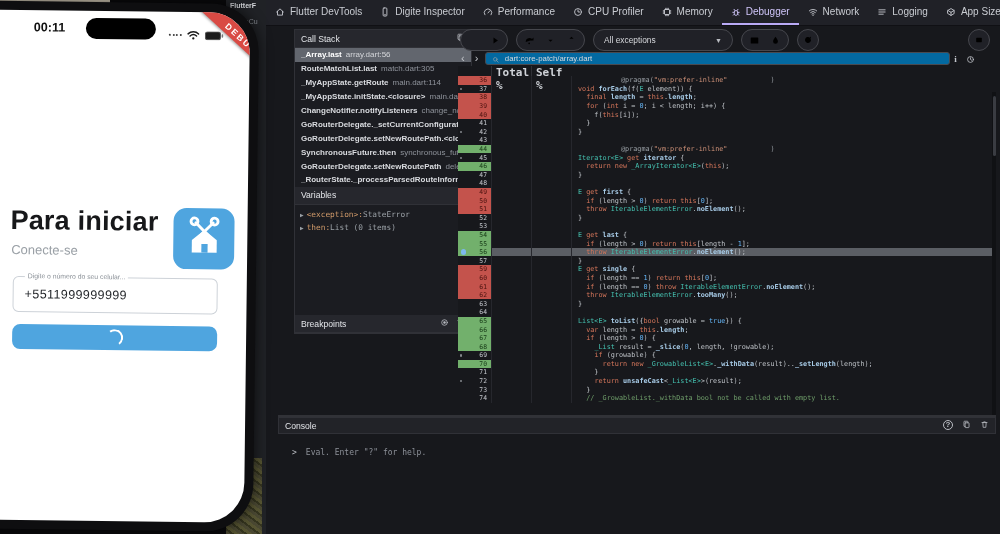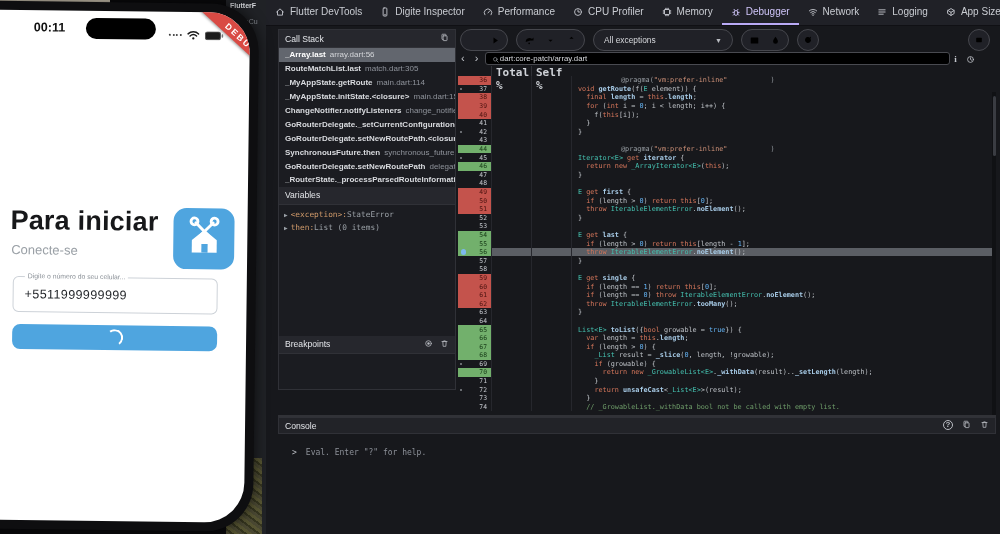--- a/index.html
+++ b/index.html
@@ -47,21 +47,21 @@
   .tab{display:flex;align-items:center;gap:5px;padding:0 9px;font-size:10px;color:#c9ccd2;cursor:pointer;
     border-bottom:2px solid transparent;box-sizing:border-box;white-space:nowrap;}
   .tab .icon{display:flex;}
   .tab svg{width:10px;height:10px;}
   .tab.sel{color:#cfc5f9;border-bottom-color:#b9aaf5;}
   #tab-overflow{display:flex;align-items:center;padding:0 8px;color:#c9ccd2;font-size:10px;cursor:pointer;}
   #top-actions{display:flex;align-items:center;gap:14px;margin-left:auto;padding:0 14px;border-left:1px solid #33343a;}
   .icon svg{stroke:currentColor;fill:none;stroke-width:1.4;stroke-linecap:round;stroke-linejoin:round;}
   .icon svg .f{fill:currentColor;stroke:none;}
   
-  #left-panel{position:absolute;left:12px;top:29px;width:178px;height:361px;display:flex;flex-direction:column;
+  #left-panel{position:absolute;left:28px;top:29px;width:178px;height:305px;display:flex;flex-direction:column;
     border:1px solid #303137;box-sizing:border-box;background:#1b1c21;}
   .panel-h{height:17px;background:#26272d;border-bottom:1px solid #303137;display:flex;align-items:center;
     padding:0 6px;font-size:8.6px;color:#e3e5e9;flex:none;}
   .panel-h .sp{margin-left:auto;display:flex;gap:7px;color:#b9bcc2;}
   .panel-h svg{width:9px;height:9px;}
   #frames{flex:none;}
   .frame{height:13.9px;display:flex;align-items:center;padding:0 6px;font-size:8px;white-space:nowrap;
     overflow:hidden;cursor:pointer;color:#d9dbdf;}
   .frame .loc{color:#8f939b;margin-left:4px;}
   .frame.sel{background:#62666e;color:#fff;}
@@ -81,22 +81,22 @@
   .tbtn svg{width:11px;height:11px;}
   #exc-dd{display:flex;align-items:center;justify-content:space-between;height:20px;width:118px;
     border:1px solid #46474d;border-radius:12px;background:#202127;padding:0 10px;font-size:8.4px;color:#d6d8dc;cursor:pointer;}
   #exc-dd .chev{font-size:7px;color:#b9bcc2;}
   .round-btn{width:20px;height:20px;border:1px solid #46474d;border-radius:50%;background:#202127;
     display:flex;align-items:center;justify-content:center;color:#d6d8dc;cursor:pointer;}
   .round-btn svg{width:10px;height:10px;}
   #dock-btn{position:absolute;right:6px;top:3px;}
   #file-bar{position:absolute;left:0;top:25px;width:100%;height:15px;display:flex;align-items:center;gap:4px;}
   .nav-chev{font-size:11px;color:#c3c6cc;padding:0 3px;cursor:pointer;line-height:1;}
-  #file-search{flex:none;display:flex;align-items:center;width:465px;height:13px;border:1px solid #494a50;
-    border-radius:3px;background:#000000;padding:0 6px;box-sizing:border-box;}
+  #file-search{flex:none;display:flex;align-items:center;gap:5px;width:465px;height:13px;border:1px solid #494a50;
+    border-radius:3px;background:#0369a1;padding:0 6px;box-sizing:border-box;}
   #file-search svg{width:7.5px;height:7.5px;color:#9aa0a6;}
   #file-path{font-size:7.8px;color:#d7d9dd;white-space:nowrap;}
   #file-actions{display:flex;align-items:center;gap:9px;margin-left:auto;padding-right:26px;color:#c3c6cc;}
   #file-actions svg{width:9px;height:9px;}
   #file-actions .info-i{font-size:9px;font-weight:bold;font-family:"Liberation Serif",serif;}
   
   #code-scroll{position:absolute;left:0;top:40px;width:534px;height:346px;overflow:hidden;background:#17181c;
     font-family:"DejaVu Sans Mono",monospace;}
   #col-headers{height:10px;display:flex;font-size:11px;font-weight:bold;color:#cfd2d7;}
   #col-headers .cnum{width:33px;}
@@ -499,21 +499,21 @@
             <div class="crow">
               <span class="cnum r">36</span>
               <span class="ctot"></span>
               <span class="cself"></span>
               <span class="ccode"><span class="tok-a">@pragma(</span><span class="tok-s">"vm:prefer-inline"</span><span class="tok-a">)</span></span>
             </div>
             <div class="crow">
               <span class="cnum"><i class="dot"></i>37</span>
               <span class="ctot"></span>
               <span class="cself"></span>
-              <span class="ccode"><span class="tok-k">void </span><span class="tok-f">getRoute</span><span class="tok-p">(f(</span><span class="tok-t">E</span><span class="tok-p"> element)) {</span></span>
+              <span class="ccode"><span class="tok-k">void </span><span class="tok-f">forEach</span><span class="tok-p">(f(</span><span class="tok-t">E</span><span class="tok-p"> element)) {</span></span>
             </div>
             <div class="crow">
               <span class="cnum r">38</span>
               <span class="ctot"></span>
               <span class="cself"></span>
               <span class="ccode"><span class="tok-p">  </span><span class="tok-k">final</span><span class="tok-p"> </span><span class="tok-f">length</span><span class="tok-p"> = </span><span class="tok-k">this</span><span class="tok-p">.</span><span class="tok-f">length</span><span class="tok-p">;</span></span>
             </div>
             <div class="crow">
               <span class="cnum r">39</span>
               <span class="ctot"></span>
@@ -620,26 +620,20 @@
               <span class="cnum g"><i class="curdot"></i>56</span>
               <span class="ctot"></span>
               <span class="cself"></span>
               <span class="ccode"><span class="tok-p">  </span><span class="tok-k">throw</span><span class="tok-p"> </span><span class="tok-t">IterableElementError</span><span class="tok-p">.</span><span class="tok-f">noElement</span><span class="tok-p">();</span></span>
             </div>
             <div class="crow">
               <span class="cnum">57</span>
               <span class="ctot"></span>
               <span class="cself"></span>
               <span class="ccode"><span class="tok-p">}</span></span>
-            </div>
-            <div class="crow">
-              <span class="cnum">58</span>
-              <span class="ctot"></span>
-              <span class="cself"></span>
-              <span class="ccode"></span>
             </div>
             <div class="crow">
               <span class="cnum r">59</span>
               <span class="ctot"></span>
               <span class="cself"></span>
               <span class="ccode"><span class="tok-t">E</span><span class="tok-p"> </span><span class="tok-k">get</span><span class="tok-p"> </span><span class="tok-f">single</span><span class="tok-p"> {</span></span>
             </div>
             <div class="crow">
               <span class="cnum r">60</span>
               <span class="ctot"></span>

